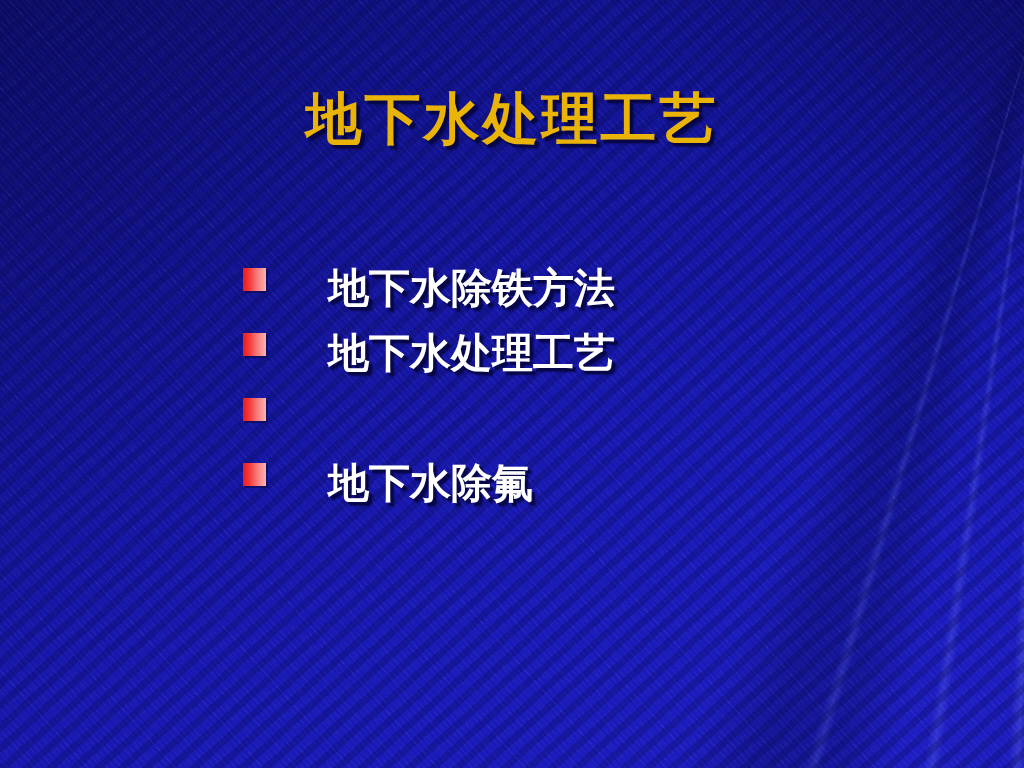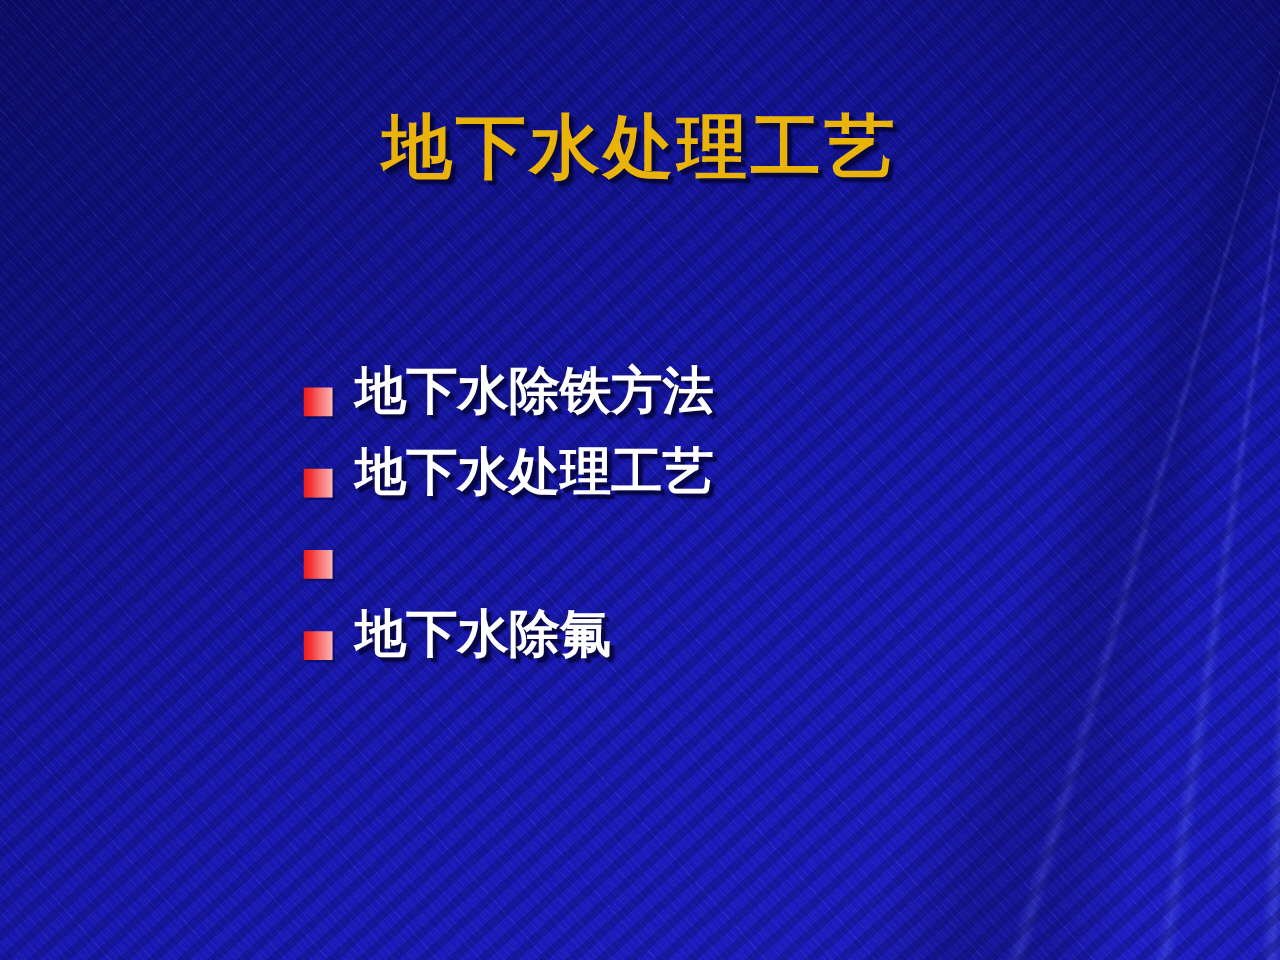--- a/index.html
+++ b/index.html
@@ -186,22 +186,23 @@
     position: absolute;
     left: 243px;
     top: 268px;
     margin: 0;
     padding: 0;
     list-style: none;
   }
 
   .bullet-item {
     display: flex;
-    align-items: flex-end;
+    align-items: flex-start;
     height: 65px;
+    gap: 44px;
   }
 
   .bullet-marker {
     flex: 0 0 auto;
     width: 23px;
     height: 23px;
     margin-right: 18px;
     background: linear-gradient(to right, #f01818 0%, #f43a3a 28%, #f87474 58%, #fbb3b3 100%);
     box-shadow: 2px 2px 0 rgba(7,7,70,0.55);
   }

